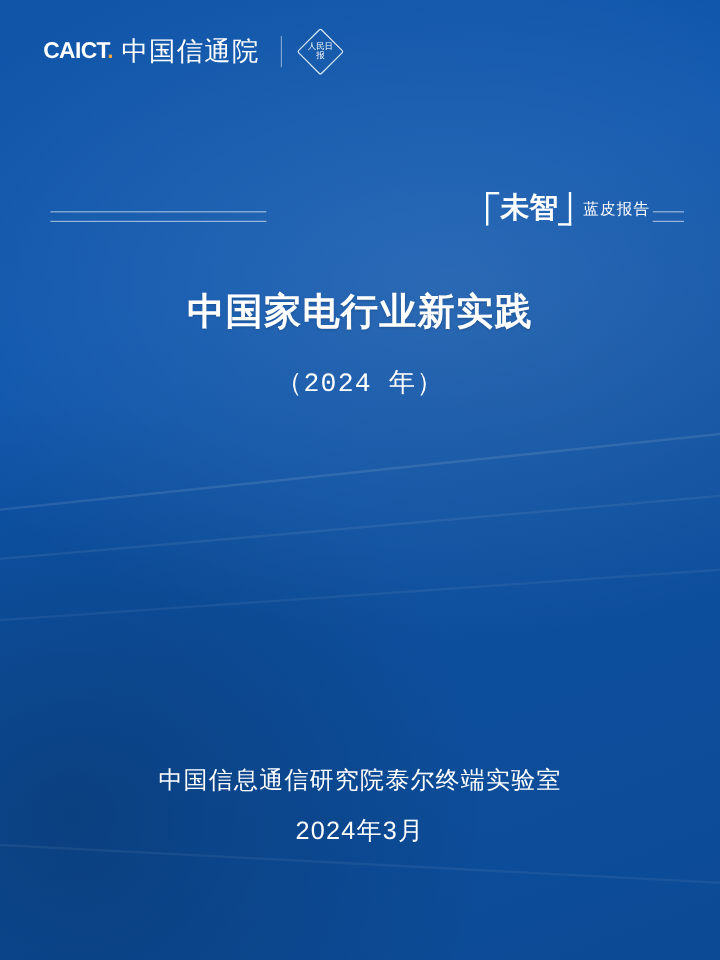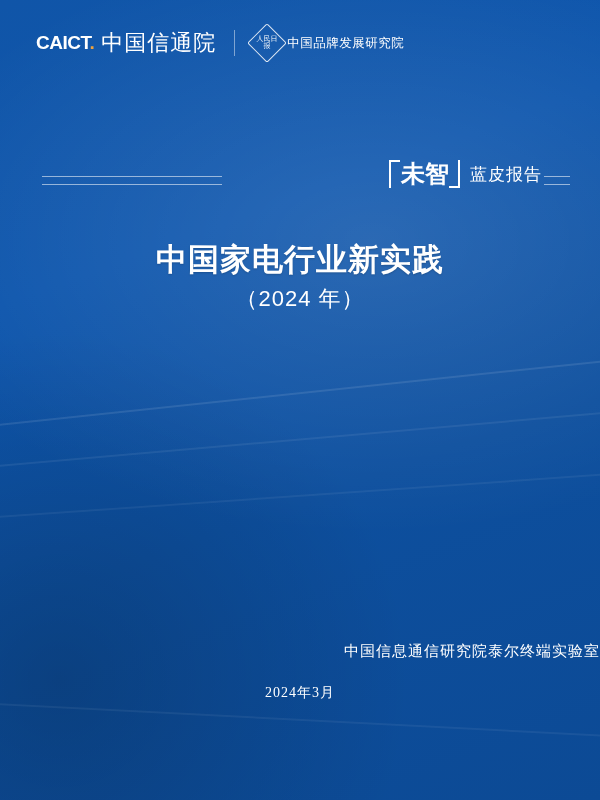--- a/index.html
+++ b/index.html
@@ -125,21 +125,21 @@
     align-self: flex-end;
   }
   .badge-glyph {
     font-size: 24px;
     font-weight: bold;
     color: #ffffff;
     line-height: 26px;
     letter-spacing: -1px;
   }
   .badge-label {
-    font-size: 17px;
+    font-size: 13px;
     color: #ffffff;
     letter-spacing: 1px;
     margin-left: 4px;
   }
   .rule {
     position: absolute;
     right: 42px;
     height: 1px;
     background: rgba(255,255,255,0.55);
   }
@@ -157,43 +157,43 @@
     color: #ffffff;
   }
   .title-line {
     font-size: 31px;
     font-weight: bold;
     letter-spacing: 1px;
     line-height: 48px;
     text-shadow: 0 1px 2px rgba(0,0,0,0.18);
   }
   .subtitle-year {
+    margin-top: 20px;
     font-size: 22px;
     letter-spacing: 1px;
+    font-family: Liberation Mono, monospace;
   }
   
   .credits {
     position: absolute;
     bottom: 86px;
     left: 0;
     right: 0;
     text-align: center;
     color: #ffffff;
   }
   .credit-line {
-    font-size: 15px;
+    font-size: 20px;
     letter-spacing: 1px;
     line-height: 42px;
-    text-align: right;
   }
   .credit-date {
-    font-size: 14px;
+    font-size: 21px;
     letter-spacing: 1px;
     line-height: 42px;
-    font-family: Liberation Serif, serif;
   }
 </style>
 </head>
 <body>
 
 <div class="page">
 
   <div class="sheen"></div>
 
   <div class="wave" style="top:430px; transform:rotate(-6deg);"></div>
@@ -204,21 +204,20 @@
   <div class="header">
     <div class="caict-logo">
       <span class="caict-mark"><span>CAICT</span><span class="dot">.</span></span>
       <span class="caict-cn">中国信通院</span>
     </div>
     <div class="divider-v"></div>
     <div class="rmrb-logo">
       <span class="rmrb-badge">
           <span>人民日报</span>
         </span>
-      <span class="rmrb-text">中国品牌发展研究院</span>
     </div>
   </div>
 
   <div class="rule r1"></div>
   <div class="rule r2"></div>
   <div class="rule r3"></div>
   <div class="rule r4"></div>
 
   <div class="badge-area">
     <div class="badge-mark">

